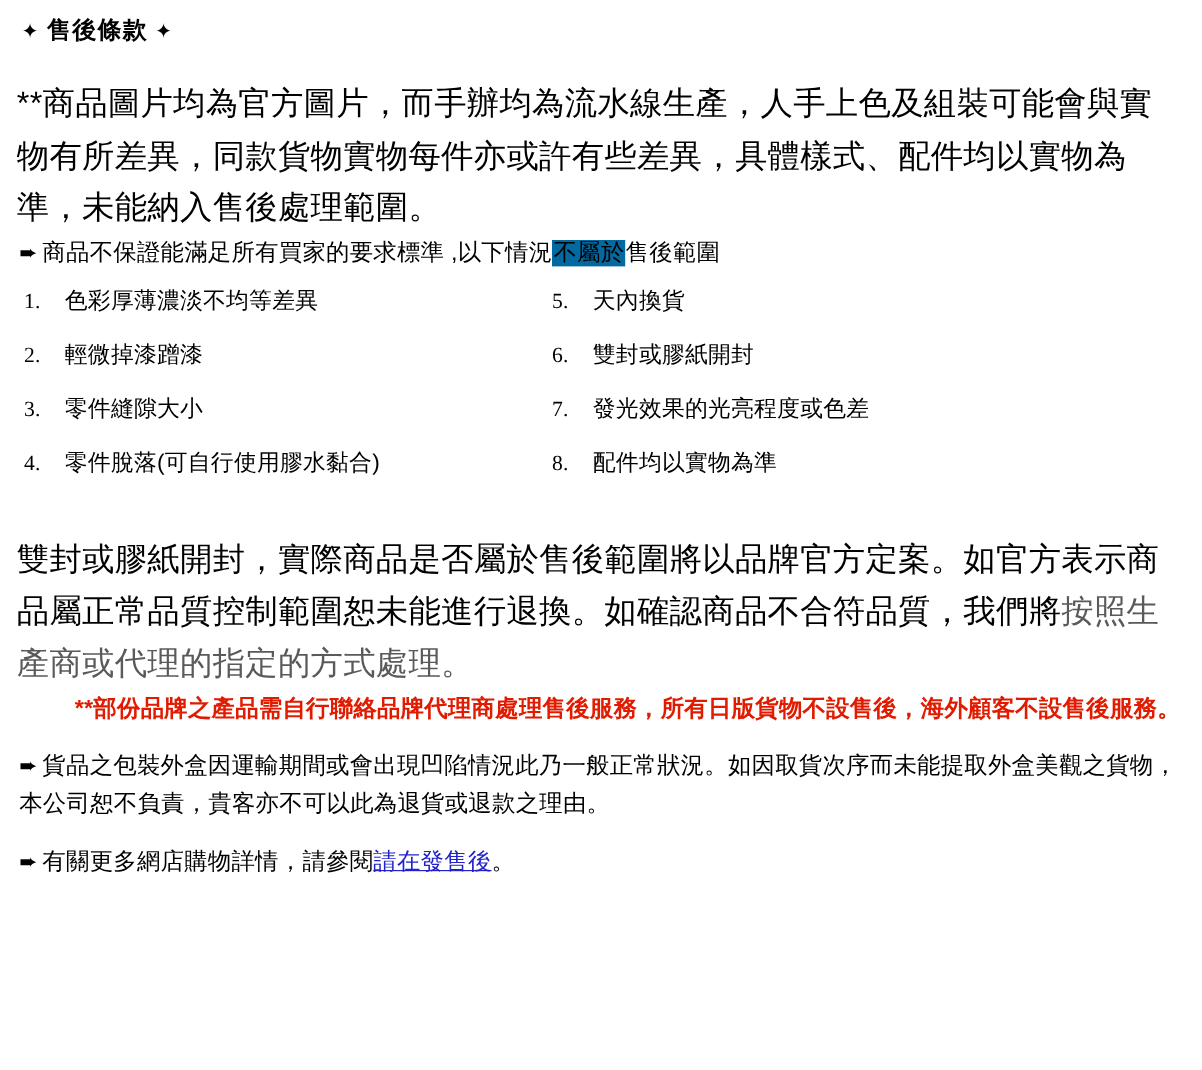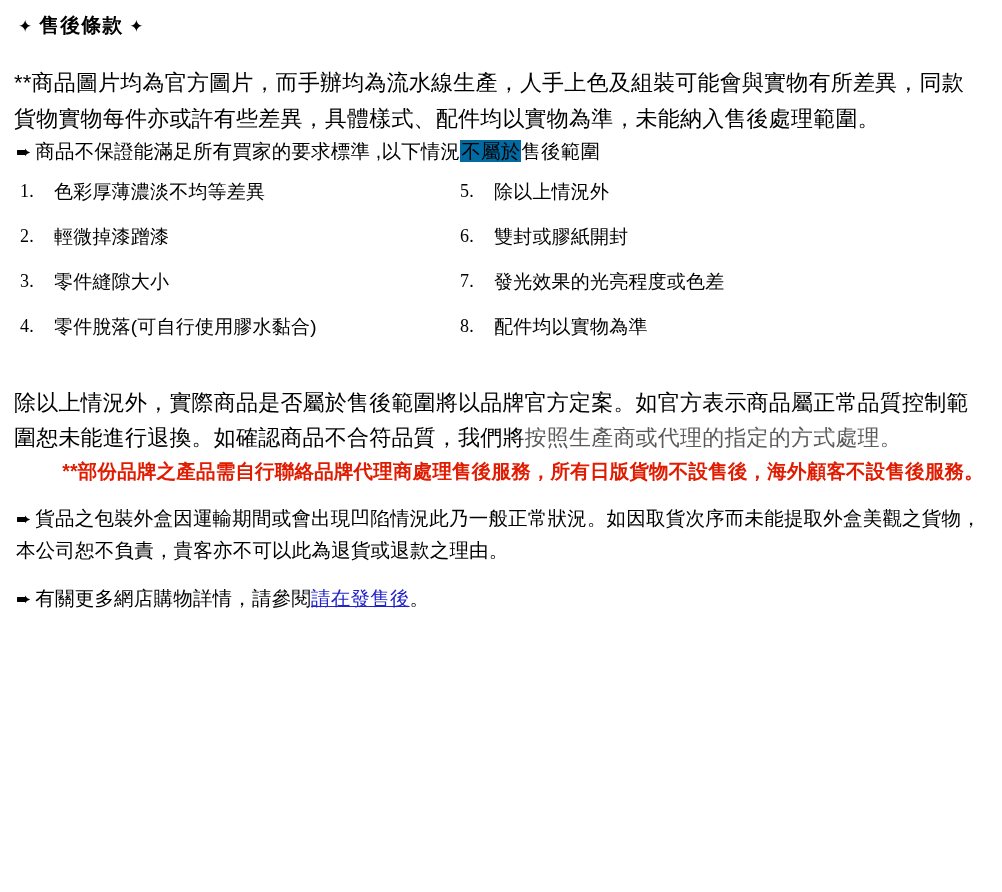--- a/index.html
+++ b/index.html
@@ -28,21 +28,21 @@
     margin: 4px 0 26px 4px;
   }
   .title .star {
     font-size: 17px;
     padding: 0 6px 0 0;
   }
   .title .star.right {
     padding: 0 0 0 6px;
   }
   p.para {
-    font-size: 22px;
+    font-size: 27px;
     line-height: 1.62;
     margin: 0;
     letter-spacing: 0.2px;
   }
   .block-1 {
     margin: 0 0 42px 0;
     width: 965px;
   }
   .arrow-line {
     font-size: 19.5px;
@@ -146,41 +146,41 @@
         <span class="txt">零件縫隙大小</span>
       </div>
       <div class="li">
         <span class="num">4.</span>
         <span class="txt">零件脫落(可自行使用膠水黏合)</span>
       </div>
     </div>
     <div class="col right">
       <div class="li">
         <span class="num">5.</span>
-        <span class="txt">除以上情況外</span>
+        <span class="txt">天內換貨</span>
       </div>
       <div class="li">
         <span class="num">6.</span>
         <span class="txt">雙封或膠紙開封</span>
       </div>
       <div class="li">
         <span class="num">7.</span>
         <span class="txt">發光效果的光亮程度或色差</span>
       </div>
       <div class="li">
         <span class="num">8.</span>
         <span class="txt">配件均以實物為準</span>
       </div>
     </div>
   </div>
 
   <div class="spacer-lg"></div>
 
   <p class="para para-block">
-    <span>除以上情況外，實際商品是否屬於售後範圍將以品牌官方定案。如官方表示商品屬正常品質控制範圍恕未能進行退換。如確認商品不合符品質，我們將</span><span class="grey">按照生產商或代理的指定的方式處理。</span>
+    <span>雙封或膠紙開封，實際商品是否屬於售後範圍將以品牌官方定案。如官方表示商品屬正常品質控制範圍恕未能進行退換。如確認商品不合符品質，我們將</span><span class="grey">按照生產商或代理的指定的方式處理。</span>
   </p>
 
   <div class="red-block red">**部份品牌之產品需自行聯絡品牌代理商處理售後服務，所有日版貨物不設售後，海外顧客不設售後服務。</div>
 
 
   <div class="arrow-para">
     <span class="arrow">➨</span><span>貨品之包裝外盒因運輸期間或會出現凹陷情況此乃一般正常狀況。如因取貨次序而未能提取外盒美觀之貨物，本公司恕不負責，貴客亦不可以此為退貨或退款之理由。</span>
   </div>
 
 

